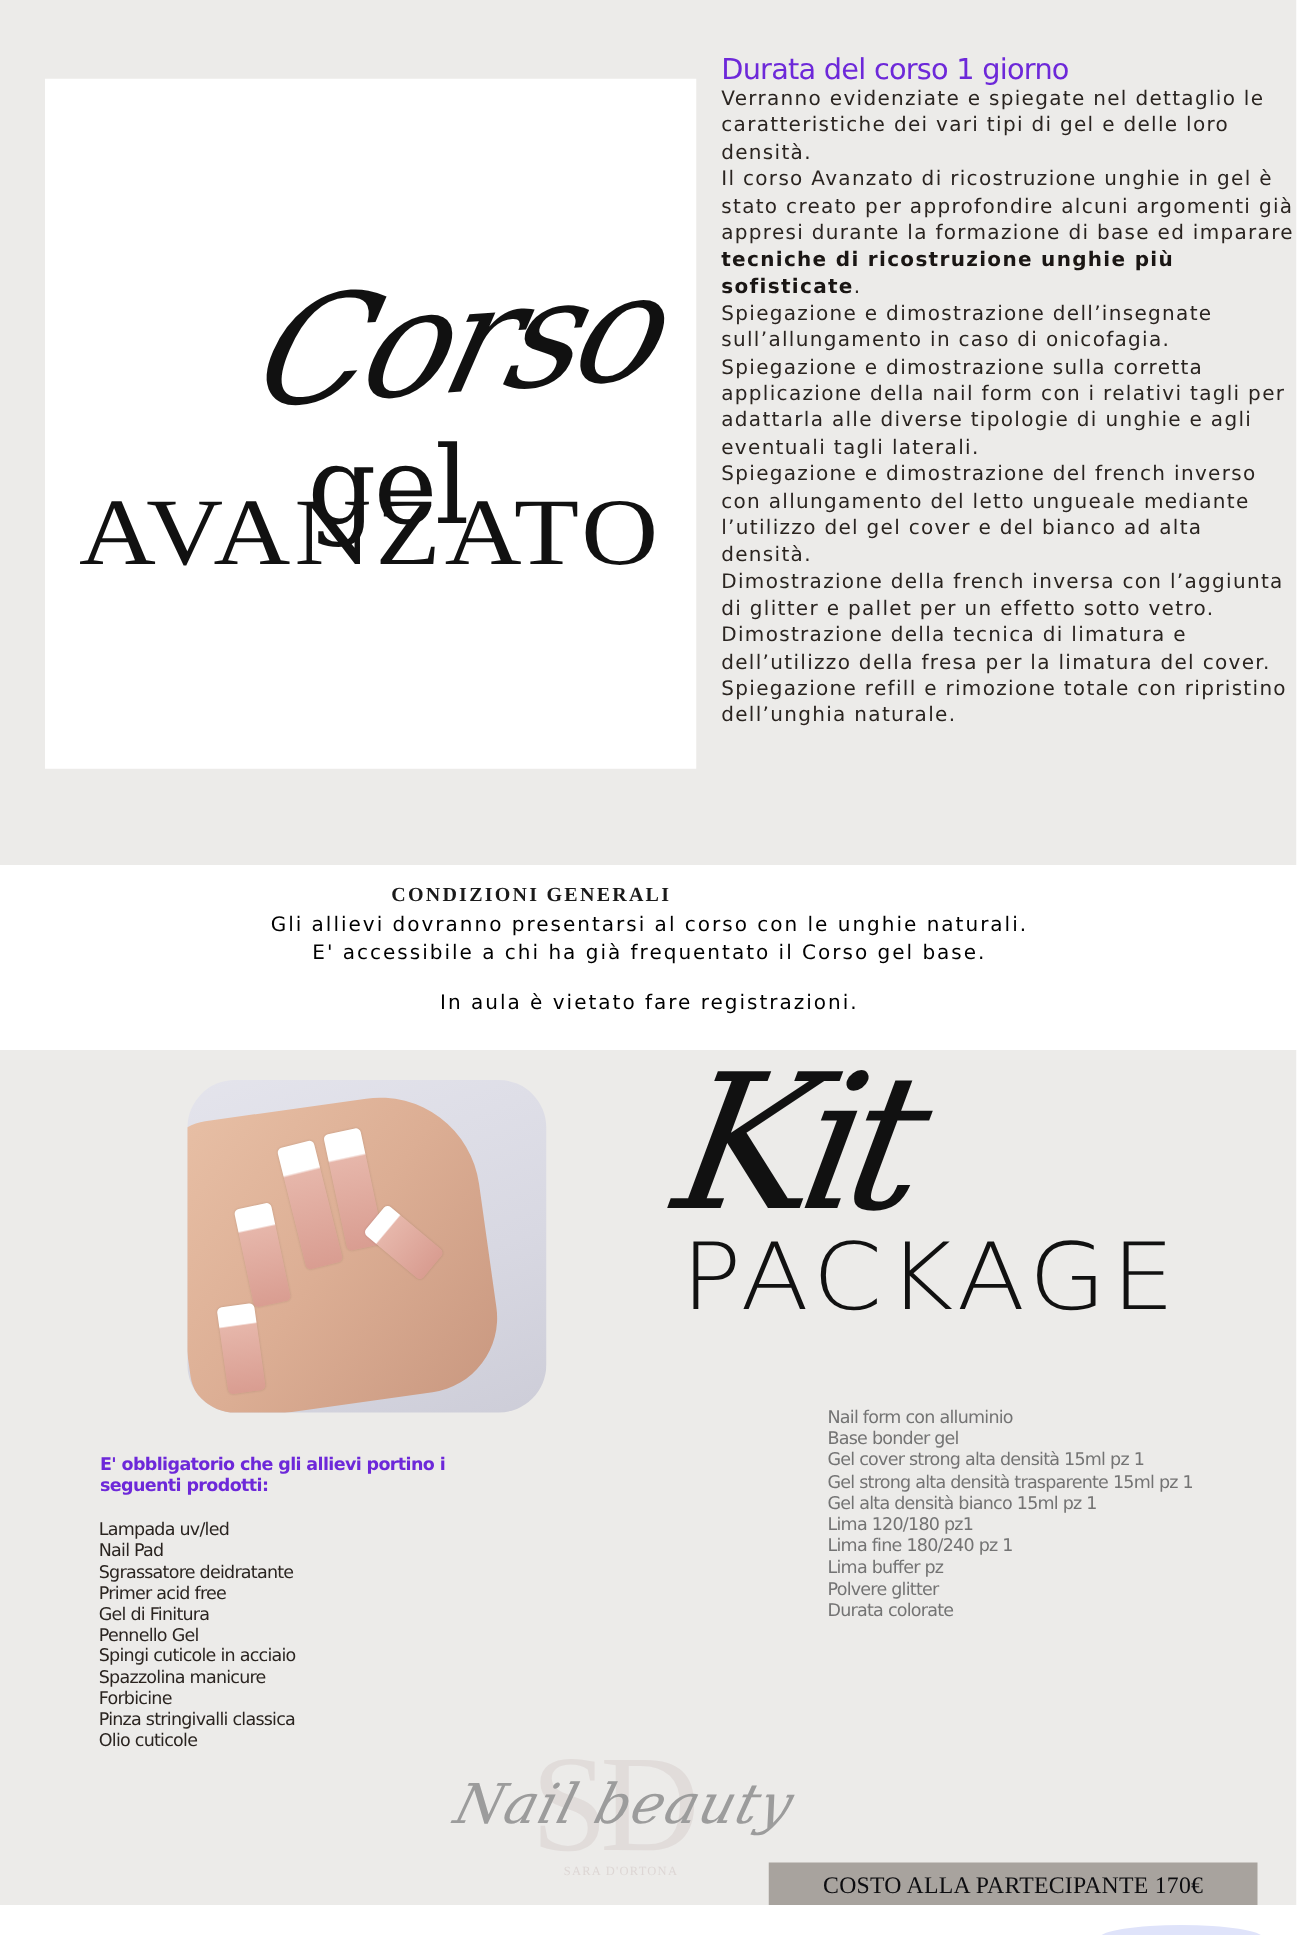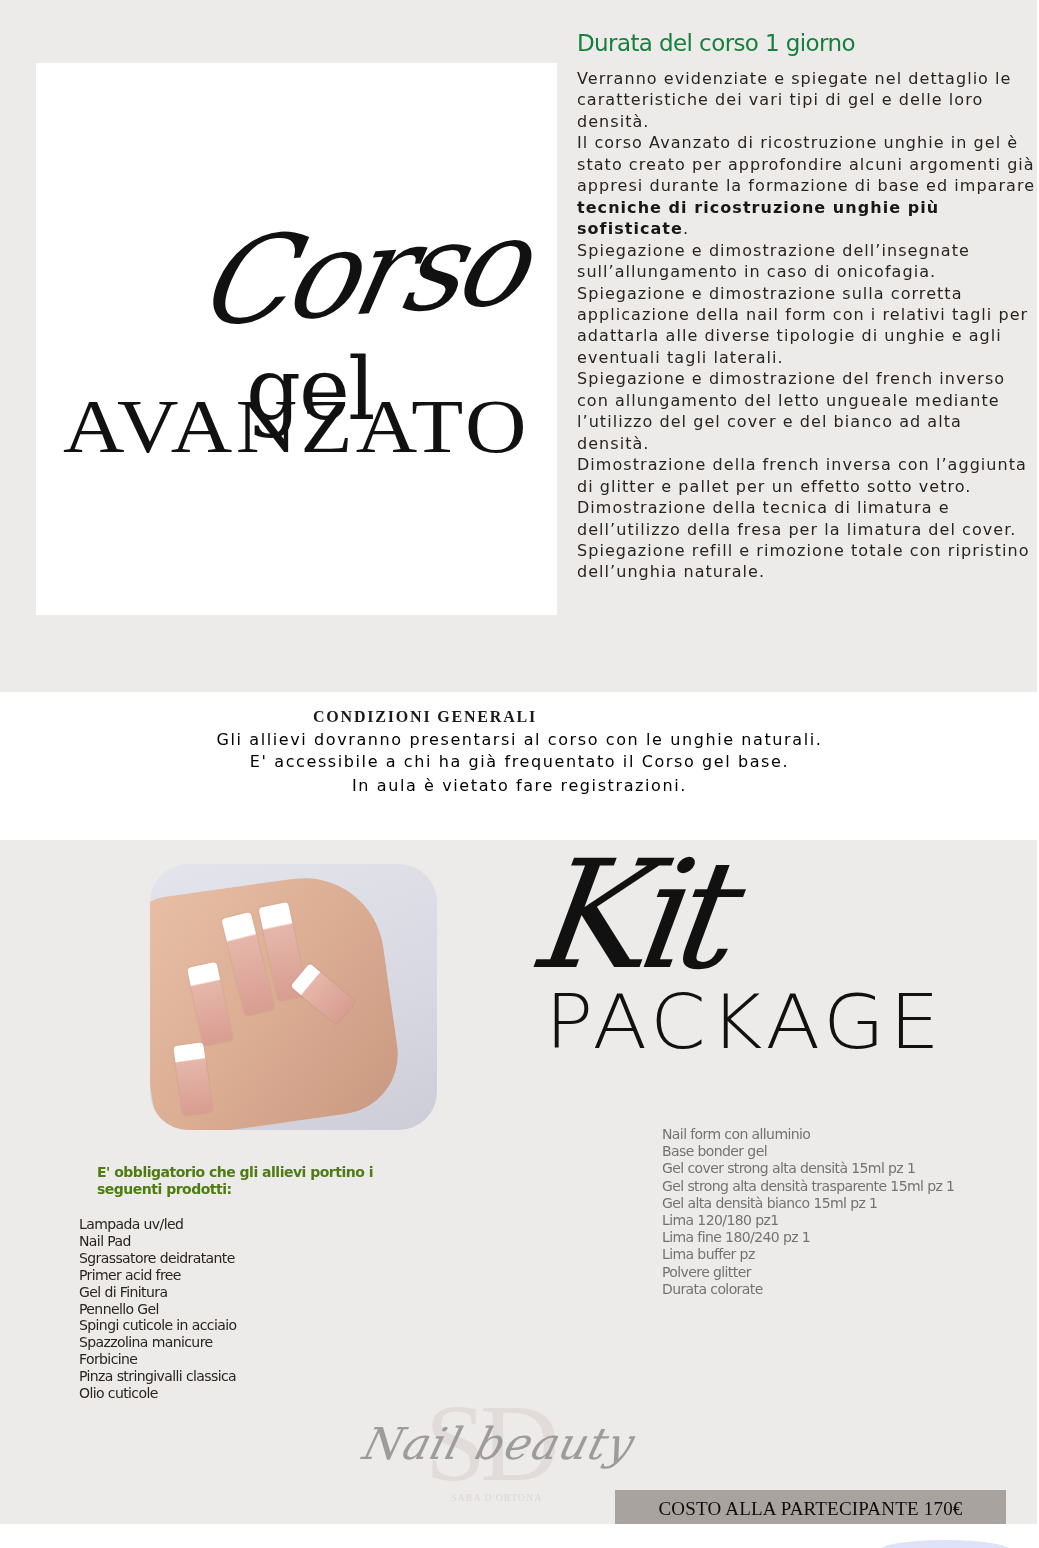--- a/index.html
+++ b/index.html
@@ -5,39 +5,39 @@
   * { margin:0; padding:0; box-sizing:border-box; }
   html, body { width:1039px; height:1548px; background:#fff; overflow:hidden; }
   body { position:relative; font-family:"DejaVu Sans", sans-serif; color:#1e1a18; }
 
   .section-top { position:absolute; left:0; top:0; width:1037px; height:692px; background:#ecebe9; }
   .title-card { position:absolute; left:36px; top:63px; width:521px; height:552px; background:#ffffff; }
   .title-script { position:absolute; left:175px; top:150px; font-family:"DejaVu Serif", serif; font-style:italic; font-size:118px; font-weight:300; letter-spacing:-6px; transform:rotate(-4deg) skewX(-18deg); color:#111; line-height:1; }
   .title-gel { position:absolute; left:210px; top:283px; font-family:"DejaVu Serif", serif; font-size:86px; color:#111; line-height:1; letter-spacing:-2px; }
   .title-main { position:absolute; left:0; width:521px; top:325px; text-align:center; font-family:"Liberation Serif", serif; font-size:76px; letter-spacing:3px; color:#111; line-height:1; transform:scaleX(1.12); transform-origin:center; }
 
-  .duration { position:absolute; left:577px; top:30px; font-family:"DejaVu Sans", sans-serif; font-size:23px; color:#15803d; letter-spacing:-0.6px; }
+  .duration { position:absolute; left:577px; top:43px; font-family:"DejaVu Sans", sans-serif; font-size:23px; color:#6d28d9; letter-spacing:-0.6px; }
   .desc { position:absolute; left:577px; top:68px; width:462px; font-family:"DejaVu Sans", sans-serif; font-size:16px; line-height:21.45px; letter-spacing:1.05px; color:#2a2420; }
   .desc .para { display:block; }
   .desc b { font-weight:bold; color:#1a1614; }
 
   .section-cond { position:absolute; left:0; top:692px; width:1039px; height:148px; background:#fff; text-align:center; }
   .cond-title { position:absolute; top:16px; left:0; width:850px; font-family:"Liberation Serif", serif; font-size:16px; font-weight:bold; letter-spacing:1.8px; color:#1a1a1a; }
   .cond-line { position:absolute; left:0; width:1039px; font-family:"DejaVu Sans", sans-serif; font-size:16px; letter-spacing:1.6px; color:#000000; }
 
   .section-kit { position:absolute; left:0; top:840px; width:1037px; height:684px; background:#ecebe9; }
   .photo { position:absolute; left:150px; top:24px; width:287px; height:266px; border-radius:38px; overflow:hidden; background:linear-gradient(160deg,#e4e4ec 0%,#d8d8e2 60%,#cdcdd8 100%); }
   .hand { position:absolute; left:-10px; top:20px; width:250px; height:240px; border-radius:40px 80px 60px 40px; background:linear-gradient(135deg,#e8c0a6 0%,#dcae94 50%,#c99880 100%); transform:rotate(-8deg); }
   .nail { position:absolute; width:30px; border-radius:4px; background:linear-gradient(180deg,#fff 0%,#fff 22%,#e6b6aa 24%,#d99d91 100%); box-shadow:0 0 2px rgba(0,0,0,0.15); }
 
   .kit-script { position:absolute; left:545px; top:0px; font-family:"DejaVu Serif", serif; font-style:italic; font-size:150px; font-weight:300; color:#111; line-height:1; transform:skewX(-10deg); letter-spacing:-12px; }
   .kit-package { position:absolute; left:545px; top:145px; font-family:"DejaVu Sans", sans-serif; font-weight:200; font-size:74px; letter-spacing:4px; color:#111; line-height:1; transform:scaleX(1.08); transform-origin:left; }
 
   .kit-list { position:absolute; left:662px; top:286px; font-family:"DejaVu Sans", sans-serif; font-size:14px; line-height:17.2px; letter-spacing:-0.6px; color:#737373; }
-  .req-title { position:absolute; left:97px; top:324px; width:330px; font-family:"DejaVu Sans", sans-serif; font-weight:bold; font-size:14px; line-height:17px; letter-spacing:-0.5px; color:#4d7c0f; }
+  .req-title { position:absolute; left:80px; top:324px; width:330px; font-family:"DejaVu Sans", sans-serif; font-weight:bold; font-size:14px; line-height:17px; letter-spacing:-0.5px; color:#6d28d9; }
   .req-list { position:absolute; left:79px; top:376px; font-family:"DejaVu Sans", sans-serif; font-size:14px; line-height:16.9px; letter-spacing:-0.6px; color:#2a2420; }
 
   .logo { position:absolute; left:355px; top:548px; width:300px; height:120px;text-align:right; }
   .logo-sd { position:absolute; left:70px; top:-8px; font-family:"Liberation Serif", serif; font-size:110px; color:#e1dcda; letter-spacing:-6px; }
   .logo-script { position:absolute; left:10px; top:30px; font-family:"DejaVu Serif", serif; font-style:italic; font-size:44px; color:#9c9c9c; transform:skewX(-15deg); letter-spacing:1px; }
   .logo-sub { position:absolute; left:96px; top:104px; font-family:"Liberation Serif", serif; font-size:10px; color:#ddd6d4; letter-spacing:1px; }
 
   .price { position:absolute; left:615px; top:650px; width:391px; height:38px; background:#a8a39e; text-align:center; line-height:38px; font-family:"Liberation Serif", serif; font-weight:normal; font-size:19px; color:#0d0d10; letter-spacing:0.2px; }
 
   .bottom-strip { position:absolute; left:0; top:1524px; width:1039px; height:24px; background:#fff; }
@@ -64,21 +64,21 @@
     <span class="para">Dimostrazione della french inversa con l’aggiunta di glitter e pallet per un effetto sotto vetro.</span>
     <span class="para">Dimostrazione della tecnica di limatura e dell’utilizzo della fresa per la limatura del cover.</span>
     <span class="para">Spiegazione refill e rimozione totale con ripristino dell’unghia naturale.</span>
   </div>
 </div>
 
 <div class="section-cond">
   <div class="cond-title">CONDIZIONI GENERALI</div>
   <div class="cond-line" style="top:38px;">Gli allievi dovranno presentarsi al corso con le unghie naturali.</div>
   <div class="cond-line" style="top:60px;">E' accessibile a chi ha già frequentato il Corso gel base.</div>
-  <div class="cond-line" style="top:84px;">In aula è vietato fare registrazioni.</div>
+  <div class="cond-line" style="top:100px;">In aula è vietato fare registrazioni.</div>
 </div>
 
 <div class="section-kit">
   <div class="photo">
     <div class="hand"></div>
     <div class="nail" style="left:45px; top:100px; height:80px; transform:rotate(-12deg);"></div>
     <div class="nail" style="left:83px; top:50px; height:100px; transform:rotate(-14deg);"></div>
     <div class="nail" style="left:118px; top:40px; height:95px; transform:rotate(-12deg);"></div>
     <div class="nail" style="left:158px; top:100px; height:60px; transform:rotate(-50deg);"></div>
     <div class="nail" style="left:28px; top:180px; height:70px; transform:rotate(-8deg);"></div>

